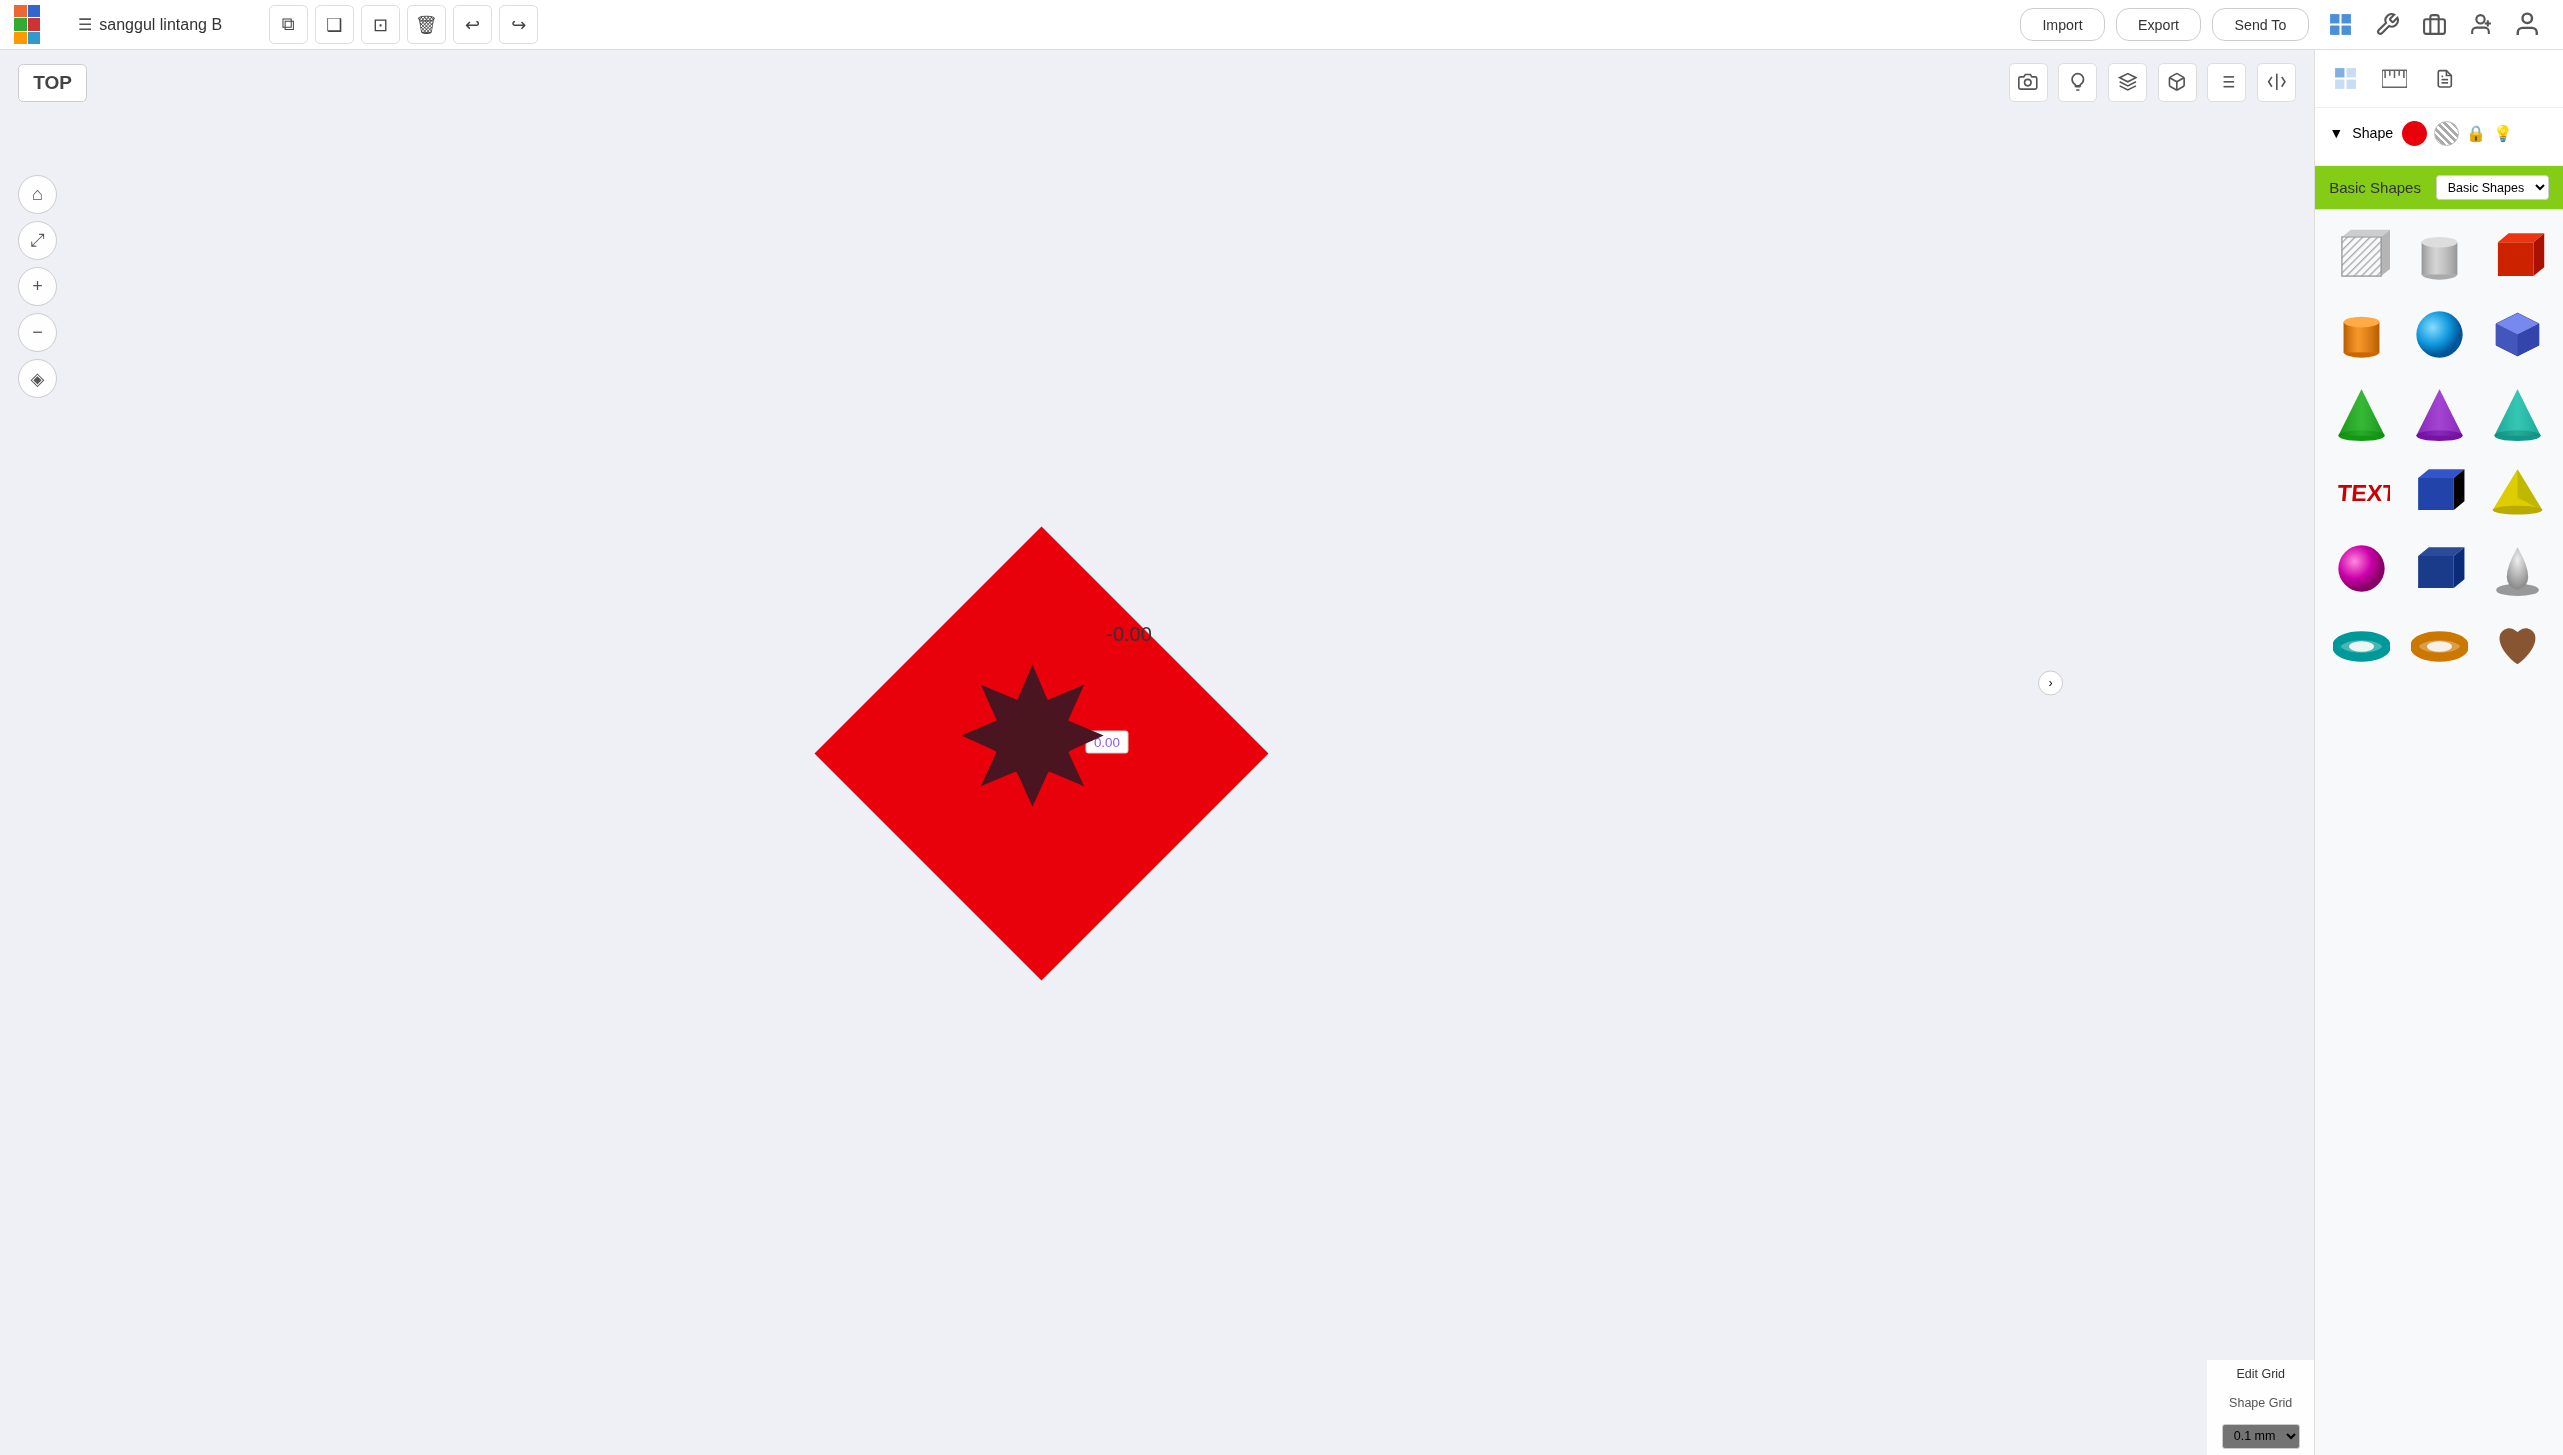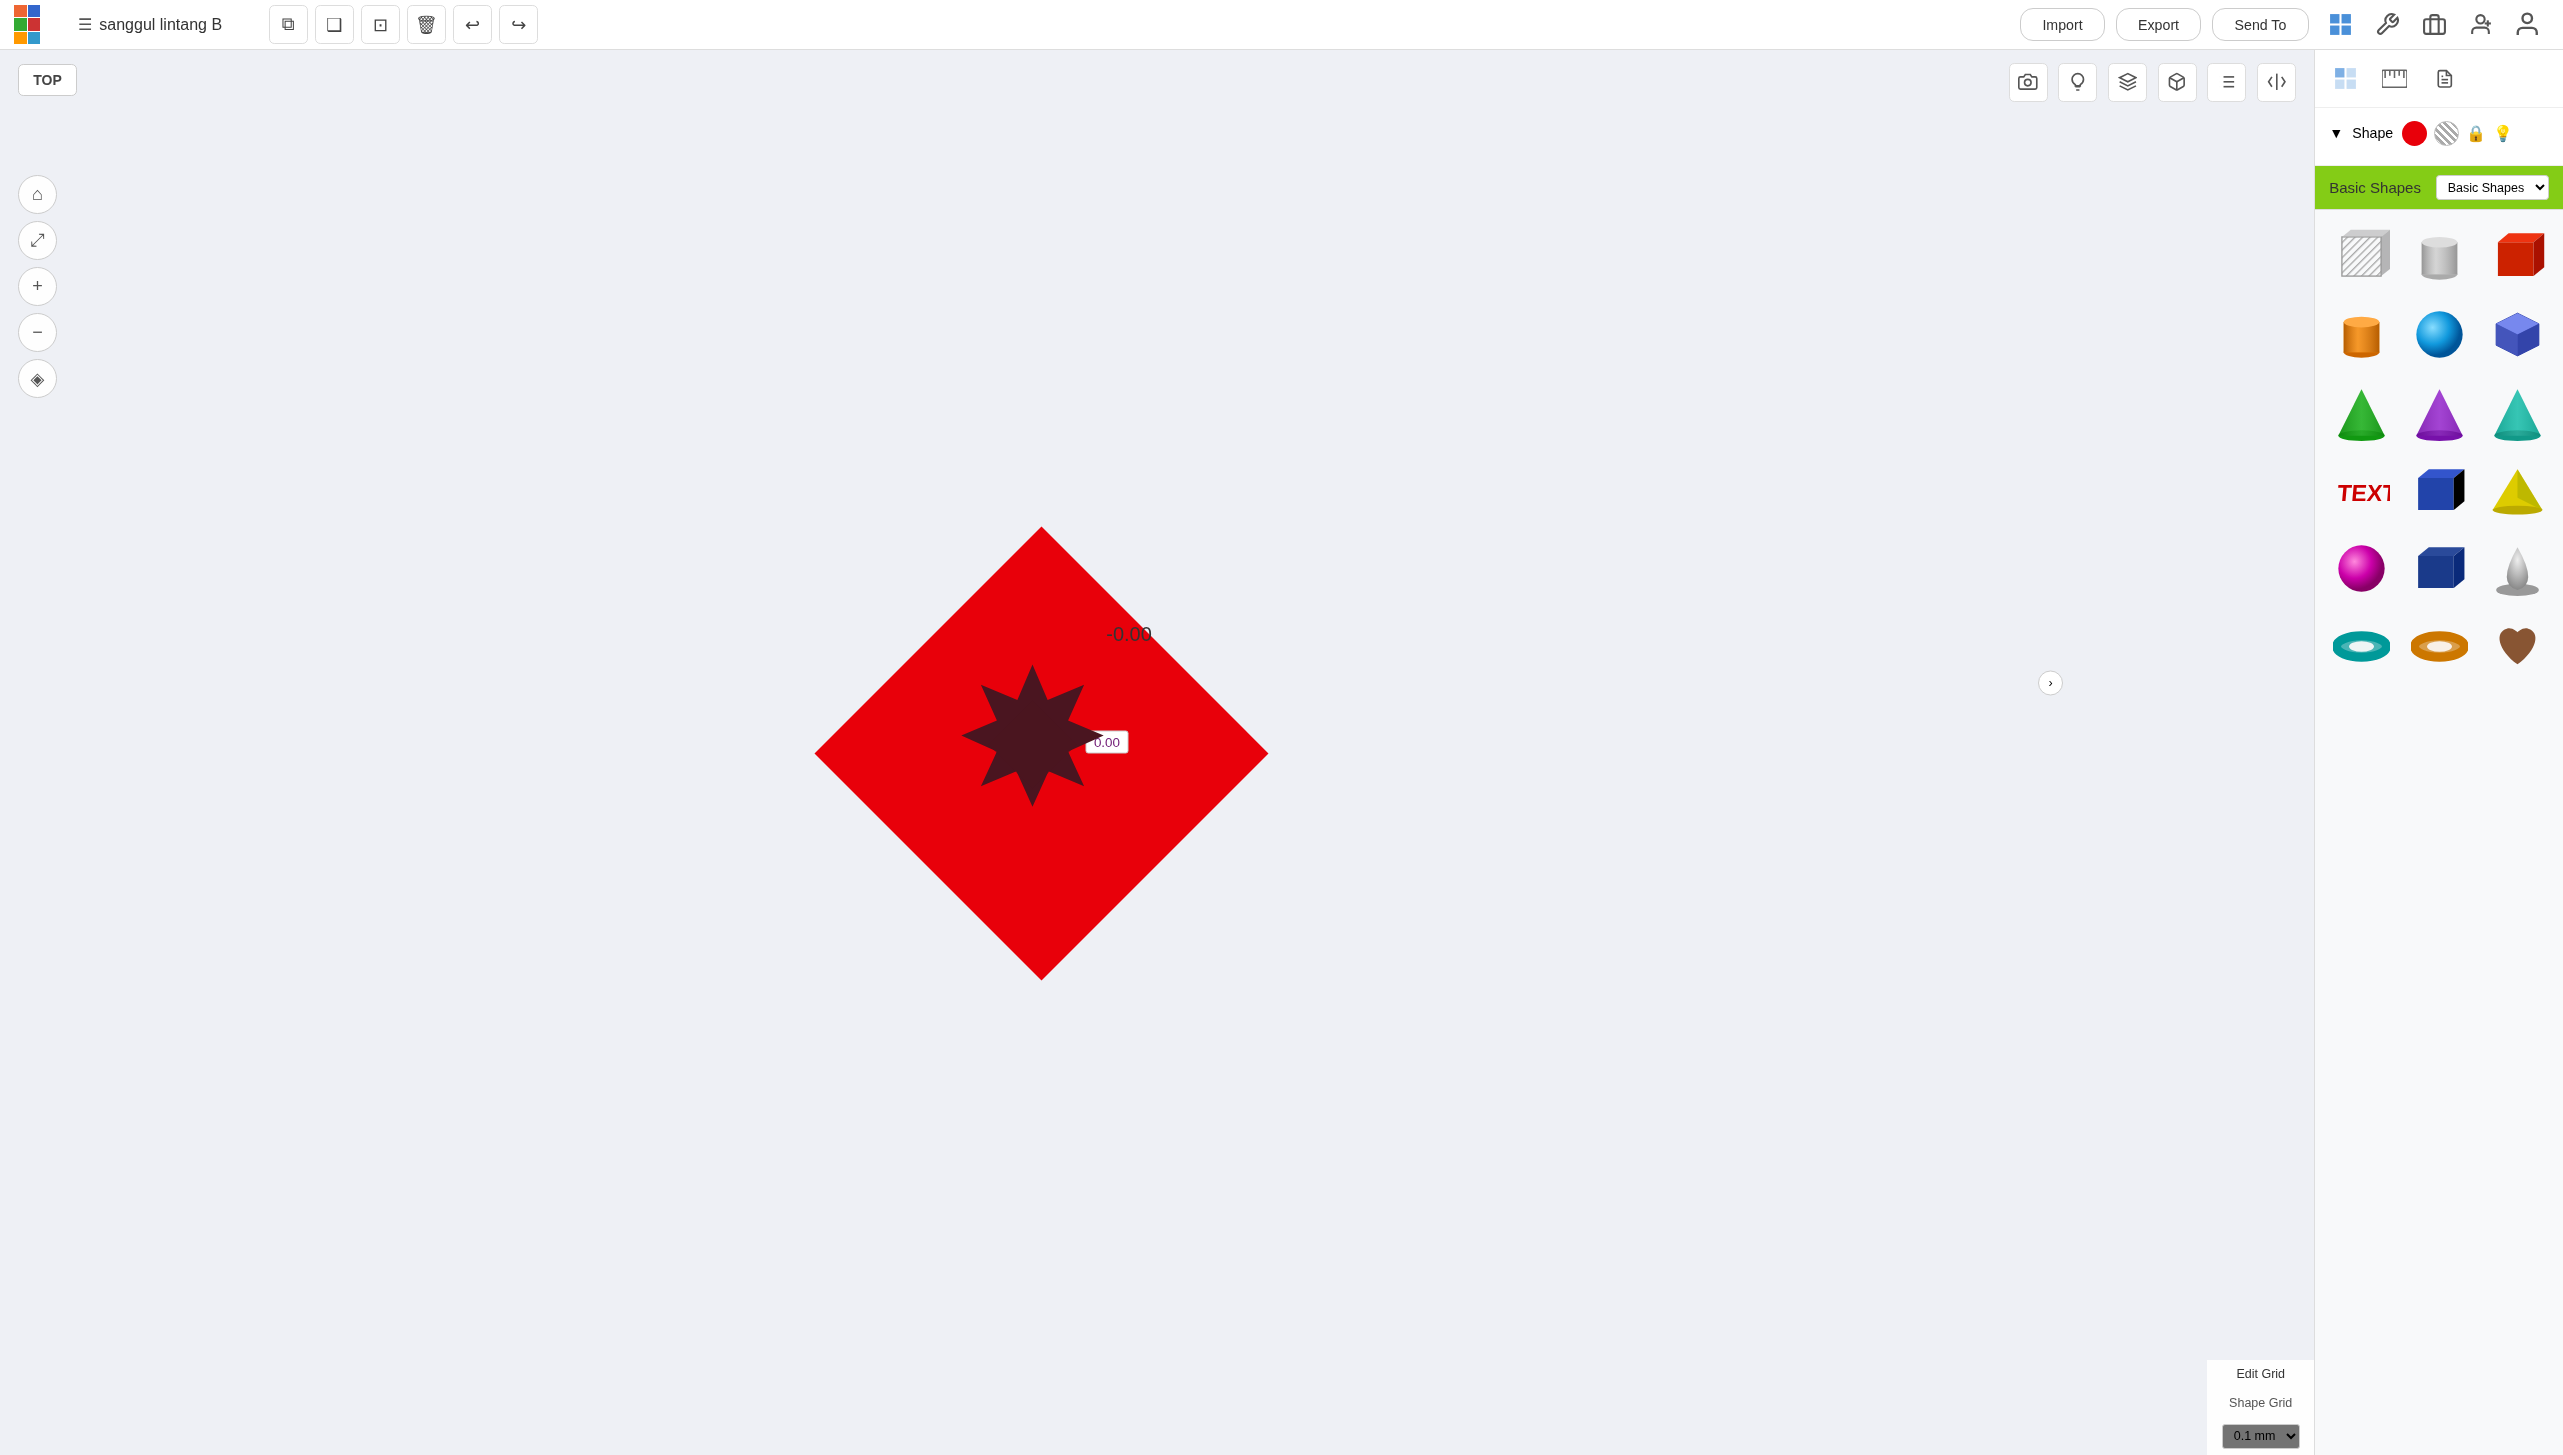--- a/index.html
+++ b/index.html
@@ -90,21 +90,21 @@
     }
 
     #view-label {
       position: absolute;
       top: 14.2px;
       left: 18px;
       background: #fff;
       border: 0.9px solid #ccc;
       border-radius: 5.3px;
       padding: 7.1px 14.2px;
-      font-size: 14px;
+      font-size: 19px;
       font-weight: 600;
       color: #444;
       pointer-events: all;
       z-index: 20;
     }
 
     #zoom-controls {
       position: absolute;
       top: 125px;
       left: 18px;
@@ -158,21 +158,21 @@
     }
 
     
     .measure-label {
       position: absolute;
       background: white;
       border: 0.9px solid #ccc;
       border-radius: 2.7px;
       padding: 2.7px 7.1px;
       font-size: 13.4px;
-      color: #701a75;
+      color: #8b5cf6;
       pointer-events: none;
     }
     .shape-icons {
       display: flex;
       gap: 7.1px;
       align-items: center;
     }
     .color-circle {
       width: 25px; height: 25px;
       border-radius: 50%;

